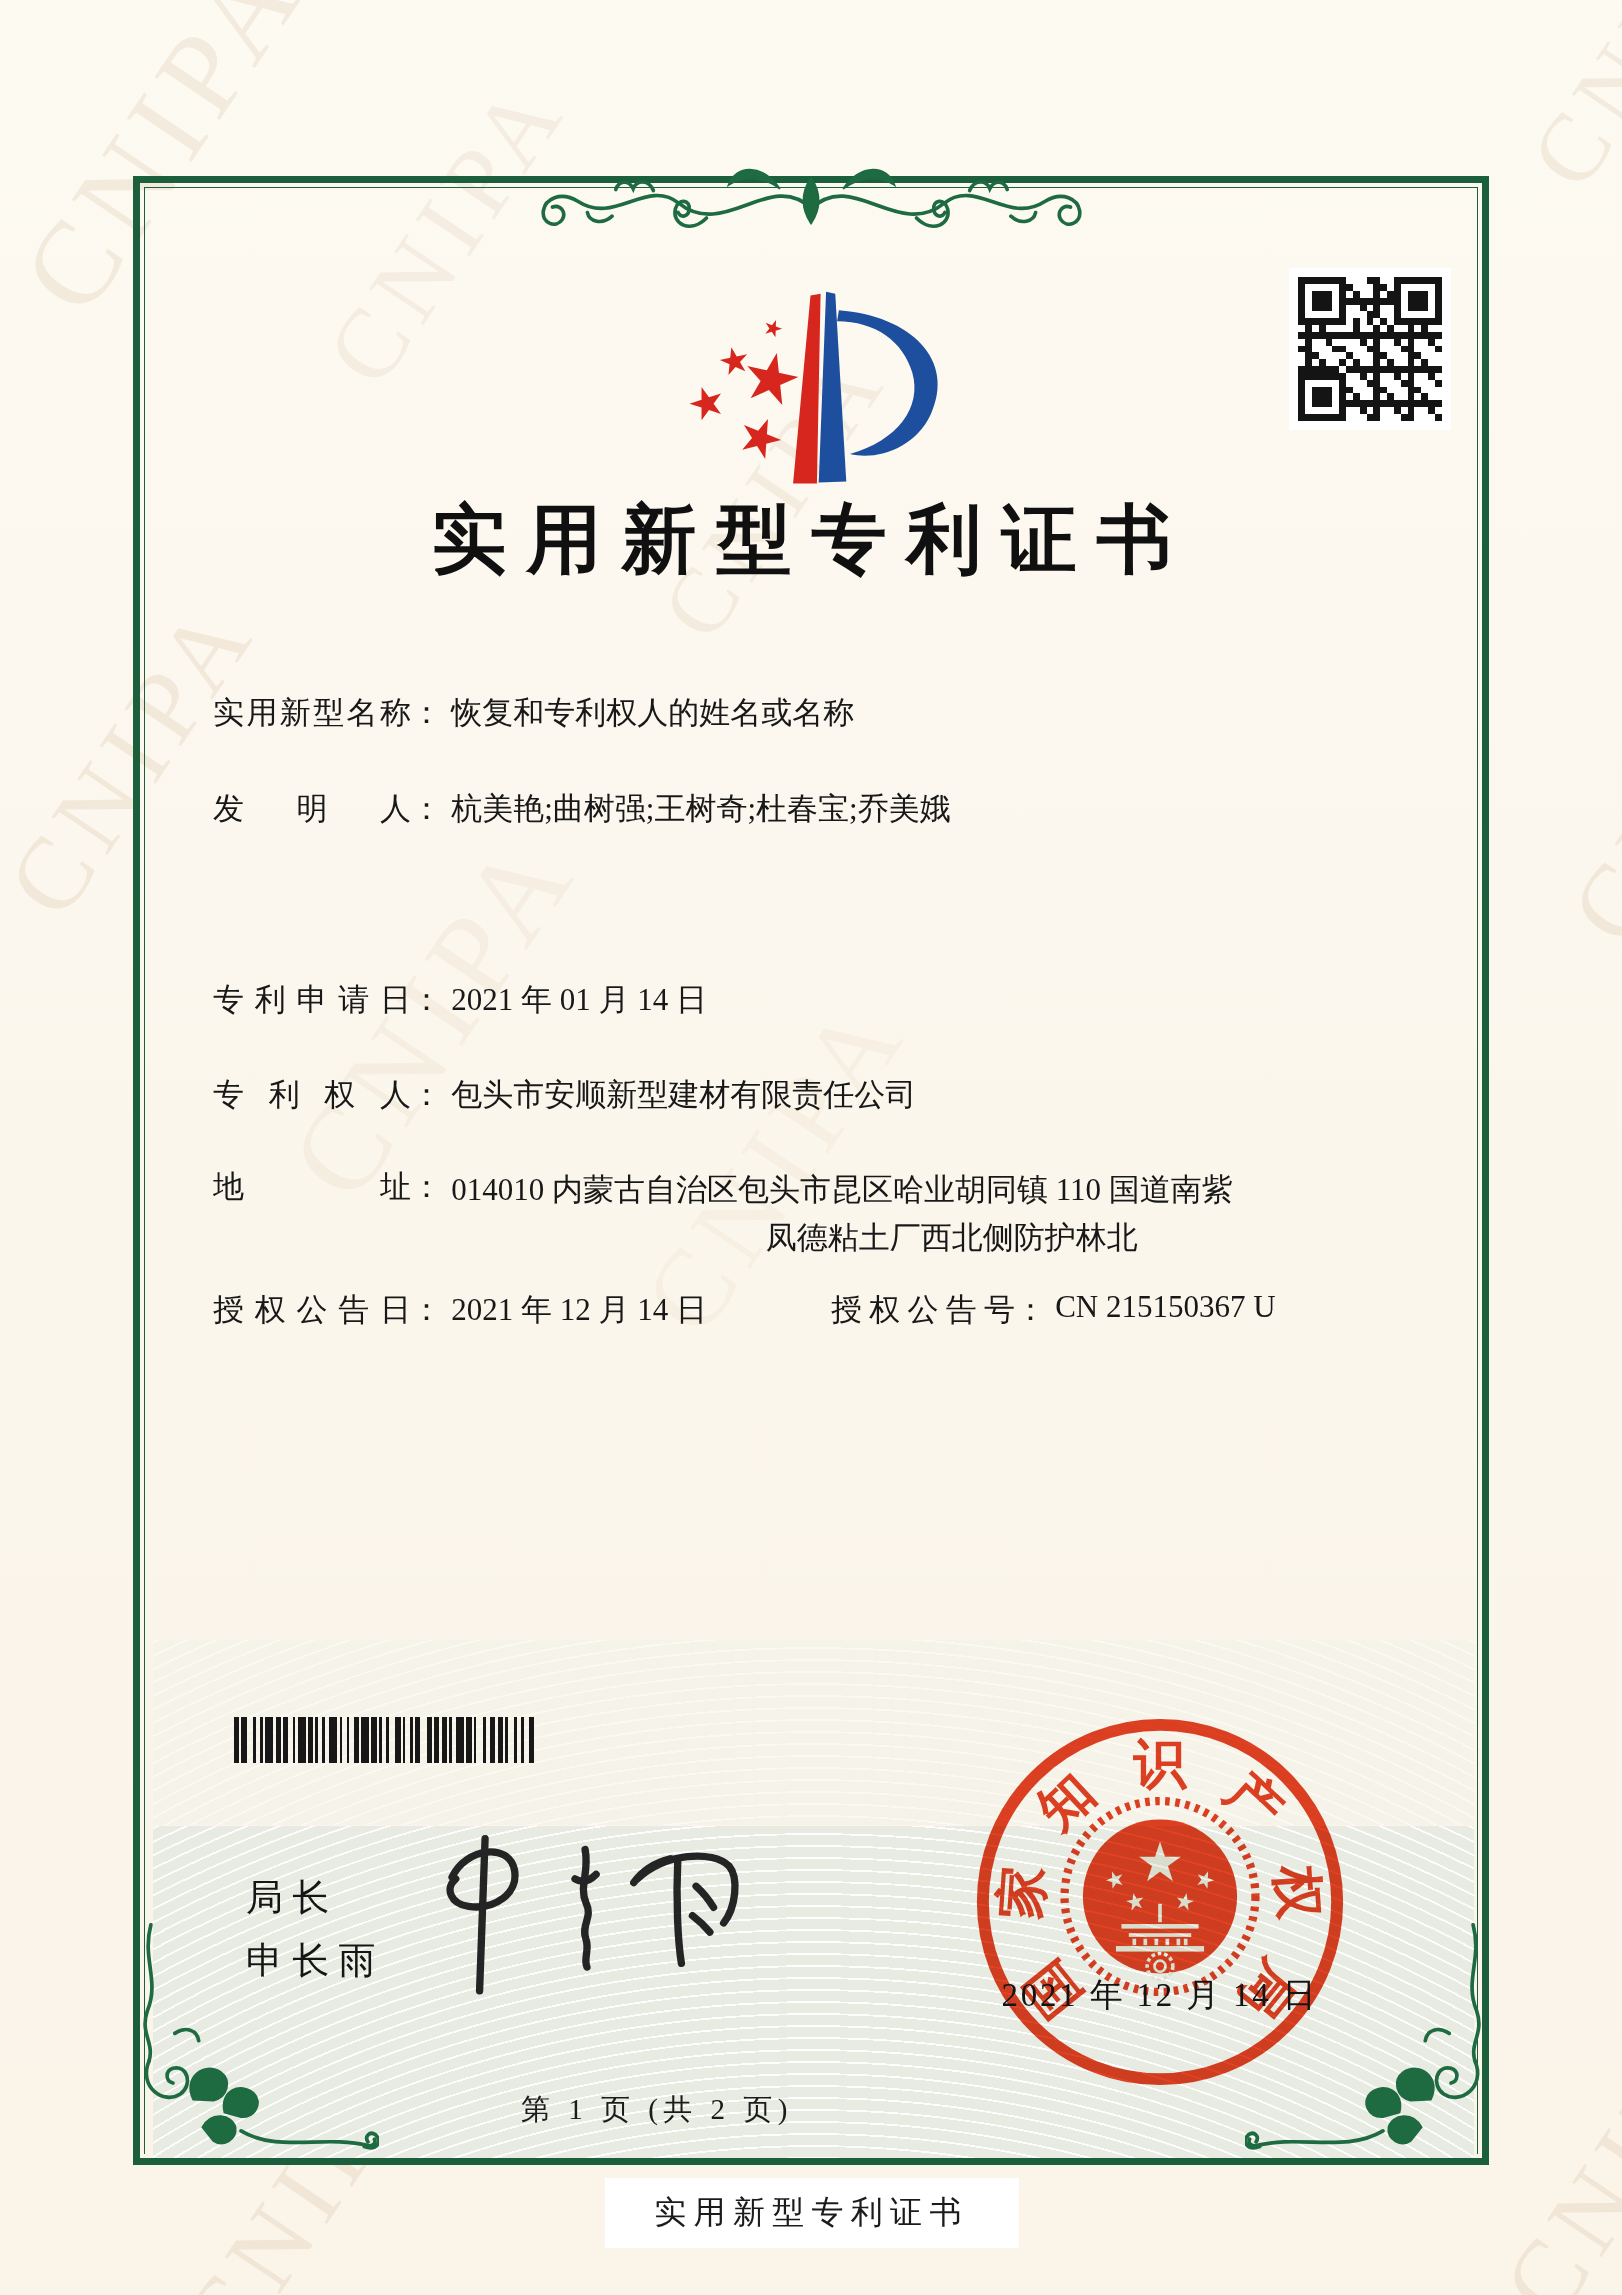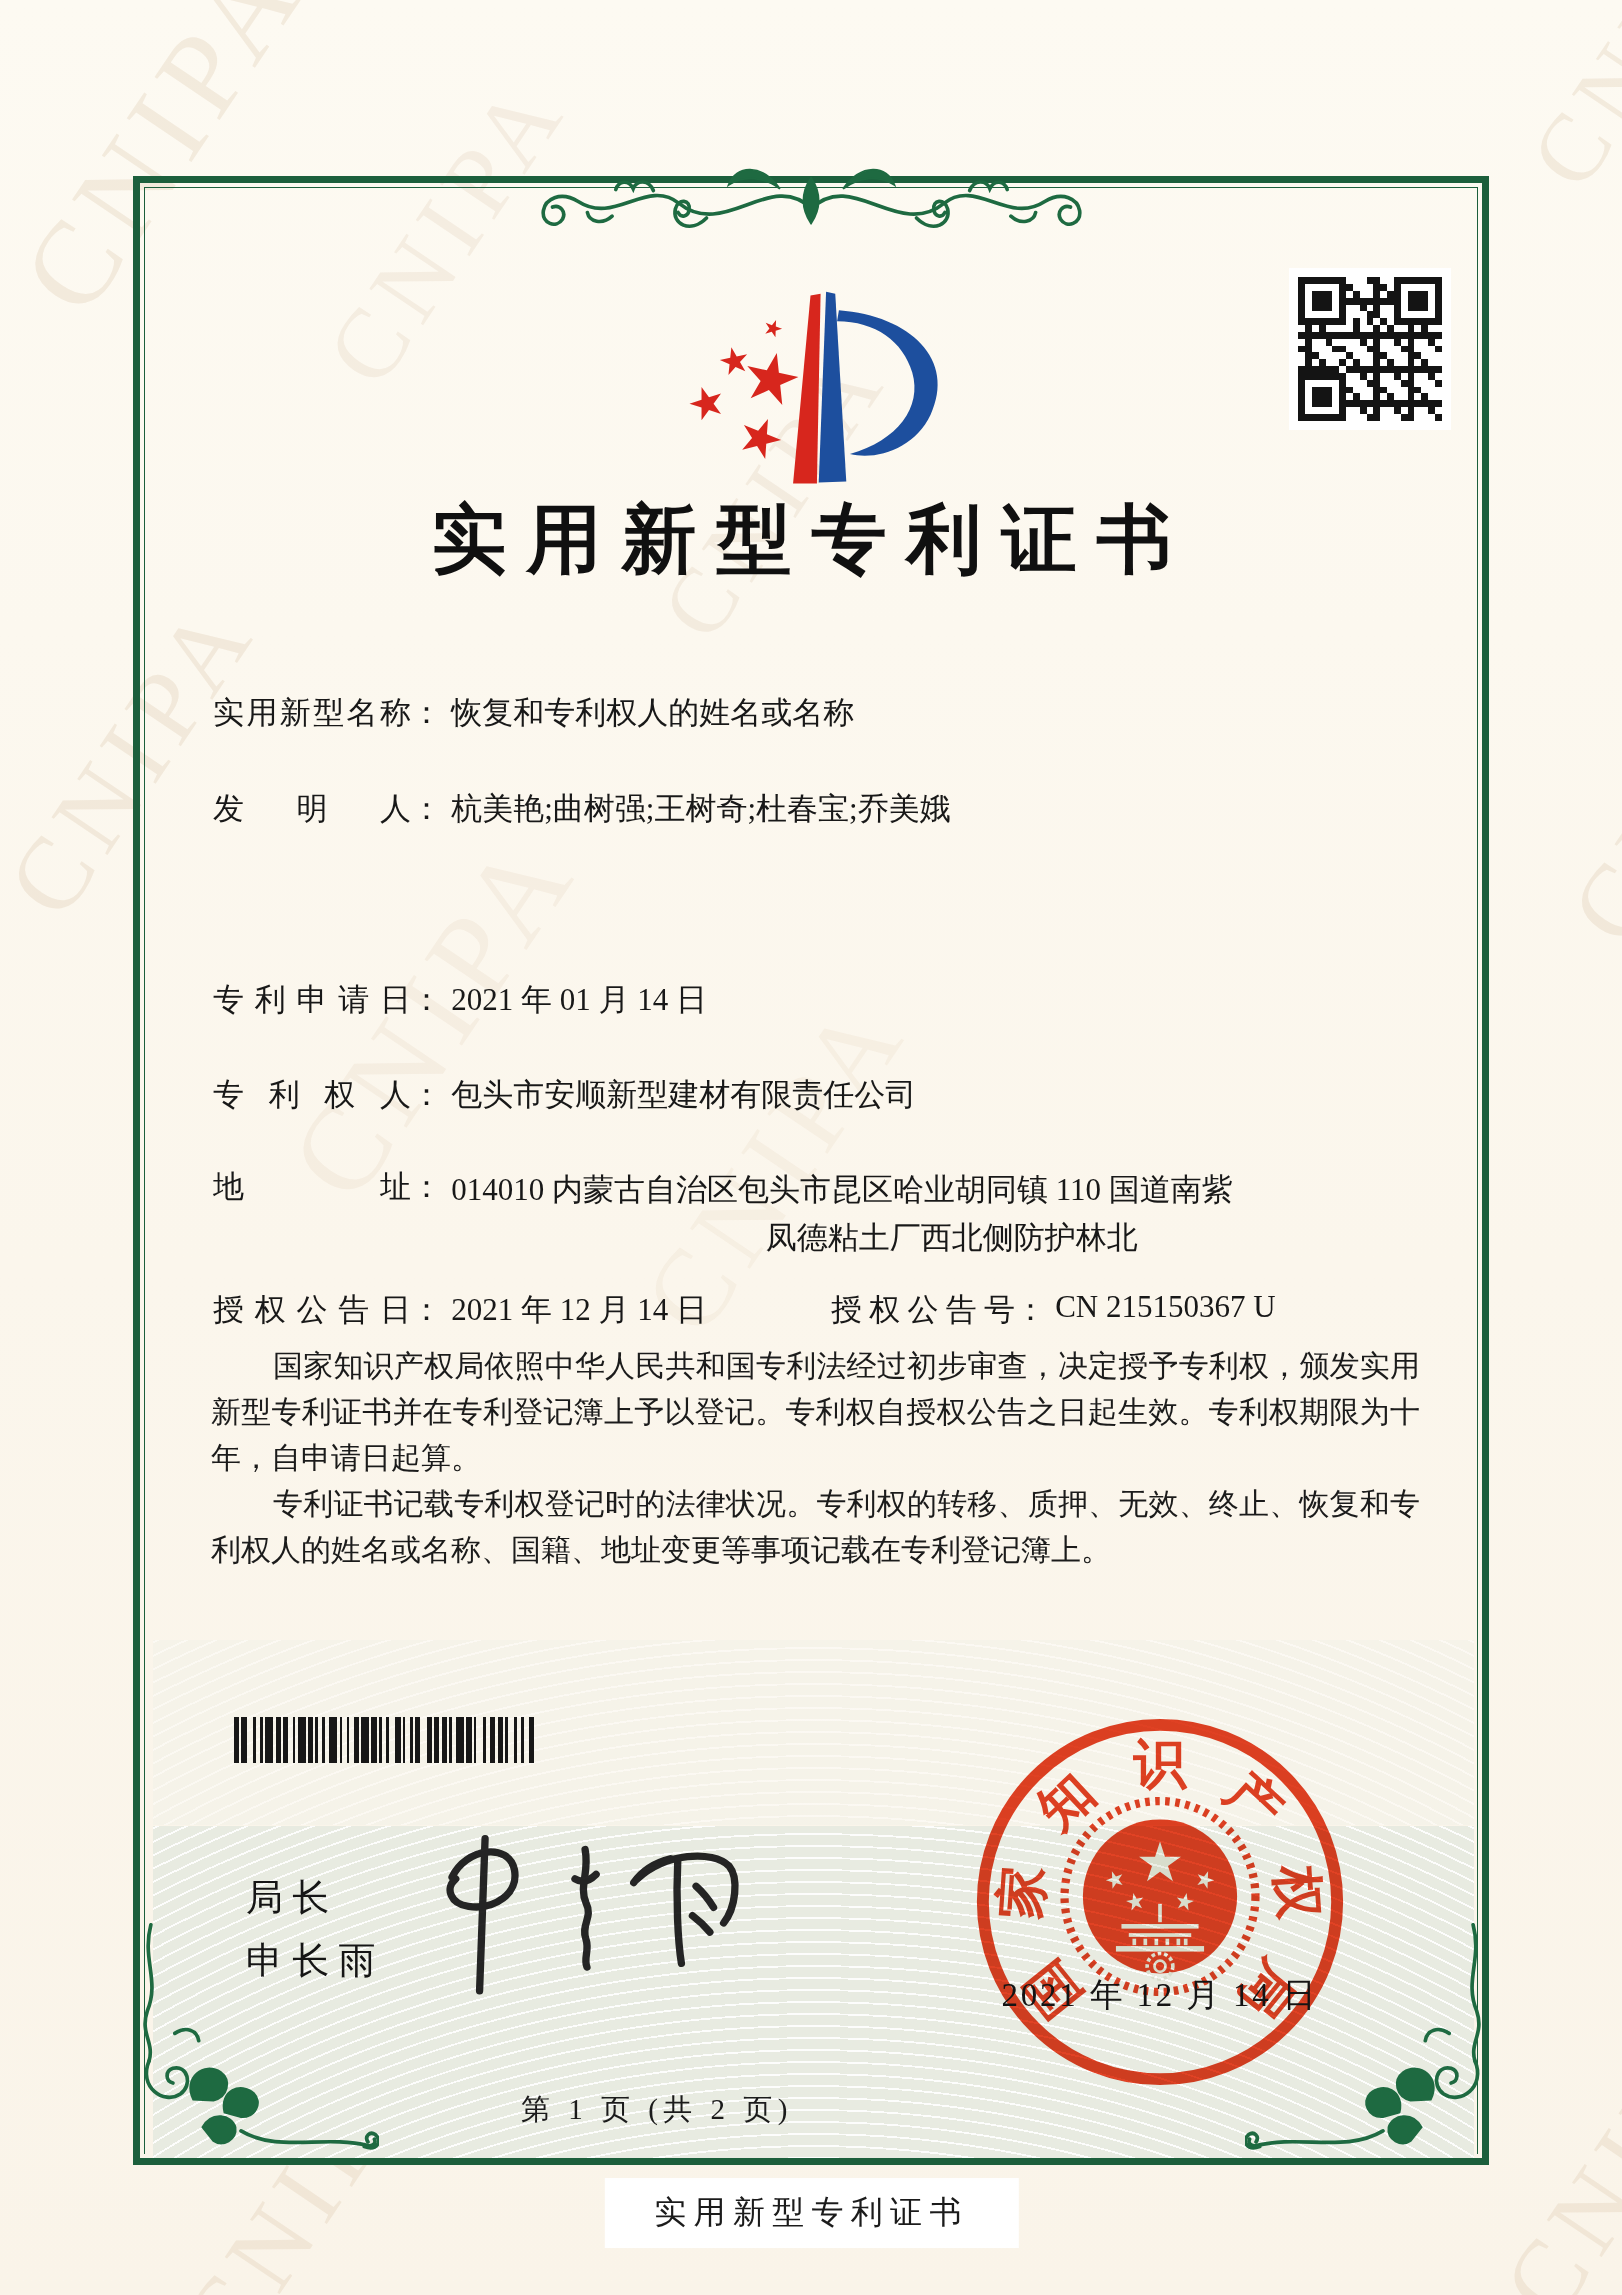--- a/index.html
+++ b/index.html
@@ -618,24 +618,20 @@
       <div style="line-height:48px;text-align:center;">凤德粘土厂西北侧防护林北</div>
     </span>
   </div>
   <div class="frow" style="top:1289px;">
     <span class="flabel">授权公告日</span><span class="fcolon">：</span><span class="fval">2021 年 12 月 14 日</span>
   </div>
   <div class="frow" style="left:831px;top:1289px;">
     <span class="flabel2">授权公告号</span><span class="fcolon">：</span><span class="fval">CN 215150367 U</span>
   </div>
 
-  <div class="paras">
-    <p>国家知识产权局依照中华人民共和国专利法经过初步审查，决定授予专利权，颁发实用新型专利证书并在专利登记簿上予以登记。专利权自授权公告之日起生效。专利权期限为十年，自申请日起算。</p>
-    <p>专利证书记载专利权登记时的法律状况。专利权的转移、质押、无效、终止、恢复和专利权人的姓名或名称、国籍、地址变更等事项记载在专利登记簿上。</p>
-  </div>
 
   <div class="barcode" id="barcode"><i class="b" style="width: 5.3px;"></i><i style="width: 2.2px;"></i><i class="b" style="width: 5.3px;"></i><i style="width: 6.6px;"></i><i class="b" style="width: 2.7px;"></i><i style="width: 4.4px;"></i><i class="b" style="width: 2.7px;"></i><i style="width: 2.2px;"></i><i class="b" style="width: 8px;"></i><i style="width: 2.2px;"></i><i class="b" style="width: 5.3px;"></i><i style="width: 2.2px;"></i><i class="b" style="width: 5.3px;"></i><i style="width: 4.4px;"></i><i class="b" style="width: 2.7px;"></i><i style="width: 2.2px;"></i><i class="b" style="width: 8px;"></i><i style="width: 2.2px;"></i><i class="b" style="width: 5.3px;"></i><i style="width: 2.2px;"></i><i class="b" style="width: 2.7px;"></i><i style="width: 4.4px;"></i><i class="b" style="width: 2.7px;"></i><i style="width: 4.4px;"></i><i class="b" style="width: 8px;"></i><i style="width: 2.2px;"></i><i class="b" style="width: 2.7px;"></i><i style="width: 4.4px;"></i><i class="b" style="width: 2.7px;"></i><i style="width: 4.4px;"></i><i class="b" style="width: 5.3px;"></i><i style="width: 2.2px;"></i><i class="b" style="width: 8px;"></i><i style="width: 2.2px;"></i><i class="b" style="width: 5.3px;"></i><i style="width: 2.2px;"></i><i class="b" style="width: 2.7px;"></i><i style="width: 4.4px;"></i><i class="b" style="width: 2.7px;"></i><i style="width: 6.6px;"></i><i class="b" style="width: 5.3px;"></i><i style="width: 2.2px;"></i><i class="b" style="width: 2.7px;"></i><i style="width: 4.4px;"></i><i class="b" style="width: 2.7px;"></i><i style="width: 2.2px;"></i><i class="b" style="width: 5.3px;"></i><i style="width: 6.6px;"></i><i class="b" style="width: 5.3px;"></i><i style="width: 2.2px;"></i><i class="b" style="width: 5.3px;"></i><i style="width: 2.2px;"></i><i class="b" style="width: 5.3px;"></i><i style="width: 2.2px;"></i><i class="b" style="width: 2.7px;"></i><i style="width: 4.4px;"></i><i class="b" style="width: 8px;"></i><i style="width: 2.2px;"></i><i class="b" style="width: 5.3px;"></i><i style="width: 2.2px;"></i><i class="b" style="width: 2.7px;"></i><i style="width: 6.6px;"></i><i class="b" style="width: 2.7px;"></i><i style="width: 4.4px;"></i><i class="b" style="width: 5.3px;"></i><i style="width: 2.2px;"></i><i class="b" style="width: 5.3px;"></i><i style="width: 2.2px;"></i><i class="b" style="width: 2.7px;"></i><i style="width: 6.6px;"></i><i class="b" style="width: 2.7px;"></i><i style="width: 4.4px;"></i><i class="b" style="width: 2.7px;"></i><i style="width: 4.4px;"></i><i class="b" style="width: 5.3px;"></i><i style="width: 2.2px;"></i></div>
 
   <div class="director-title">局长</div>
   <div class="director-name">申长雨</div>
   <svg class="signature" width="367" height="179" viewBox="0 0 400 195">
     <g fill="none" stroke="#141414" stroke-width="8" stroke-linecap="round" opacity="0.92">
       <path d="M60,60 C75,28 122,22 128,52 C133,78 106,96 78,92 C58,89 52,72 64,62"></path>
       <path d="M96,18 C94,60 92,122 90,184"></path>
       <path d="M205,30 C210,55 198,70 206,88 C214,104 200,112 206,128 C210,140 203,148 207,158"></path>

